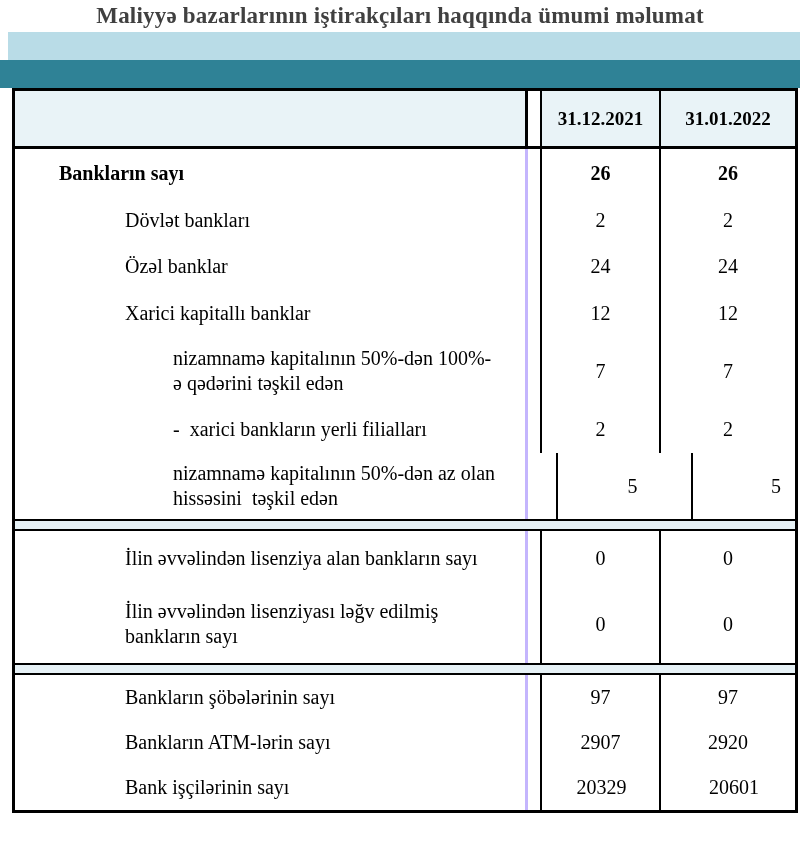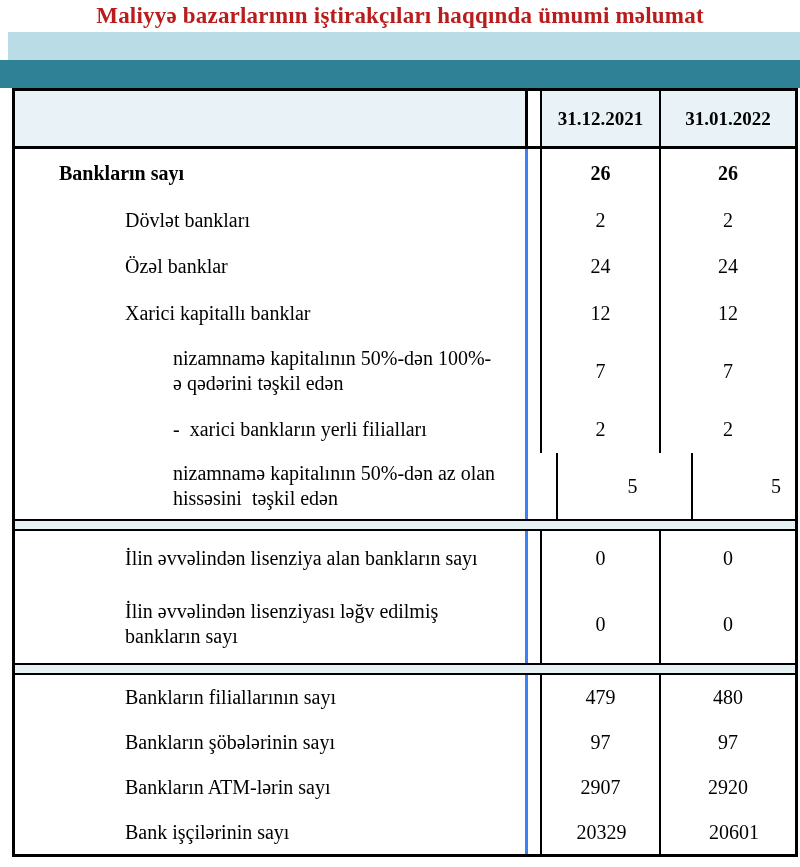--- a/index.html
+++ b/index.html
@@ -45,21 +45,21 @@
   .hrow .c-label{border-right:3px solid #000;}
   .hrow .c-gap{background:#fff;border-right:2px solid #000;}
   .hrow .c-v1{border-right:2px solid #000;}
   .hrow .c-label,.hrow .c-v1,.hrow .c-v2{background:var(--hdr-fill);}
   .hval{
     display:flex;align-items:center;justify-content:center;
     font-weight:bold;font-size:19px;
   }
 
   
-  .trow .c-label{border-right:3px solid #3b82f6;}
+  .trow .c-label{border-right:3px solid #c4b5fd;}
   .trow .c-gap{background:#fff;border-right:2px solid #000;}
   .trow .c-v1{border-right:2px solid #000;}
 
   .lbl{
     display:flex;align-items:center;
     font-size:20px;line-height:25px;
     white-space:pre-wrap;
   }
   .lbl.bold{font-weight:bold;font-size:20px;}
   .ind0{padding-left:44px;}
@@ -88,21 +88,21 @@
     height:8px;
     border-top:2px solid #000;
     border-bottom:2px solid #000;
   }
 </style>
 </head>
 <body>
 
 <div class="page">
 
-  <div class="title" style="color: #b91c1c;">Maliyyə bazarlarının iştirakçıları haqqında ümumi məlumat</div>
+  <div class="title" style="color: #404040;">Maliyyə bazarlarının iştirakçıları haqqında ümumi məlumat</div>
 
   <div class="bar-light" style="background: rgb(185, 220, 231);"></div>
   <div class="bar-teal" style="background: rgb(47, 130, 150);"></div>
 
   <div class="tbl">
 
     <div class="hrow">
       <div class="cell c-label"></div>
       <div class="cell c-gap"></div>
       <div class="cell c-v1 hval">31.12.2021</div>
@@ -167,26 +167,20 @@
           <div class="cell c-label lbl ind1">İlin əvvəlindən lisenziyası ləğv edilmiş
 bankların sayı</div>
           <div class="cell c-gap"></div>
           <div class="cell val c-v1" style="justify-content: center; padding-left: 0px;">0</div>
           <div class="cell val c-v2" style="justify-content: center; padding-left: 0px;">0</div>
         </div>
       </div>
     <div class="band" style="background: rgb(230, 241, 246);"></div>
     <div id="sec-2">
         <div class="trow">
-          <div class="cell c-label lbl ind1">Bankların filiallarının sayı</div>
-          <div class="cell c-gap"></div>
-          <div class="cell val c-v1" style="justify-content: center; padding-left: 0px;">479</div>
-          <div class="cell val c-v2" style="justify-content: center; padding-left: 0px;">480</div>
-        </div>
-        <div class="trow">
           <div class="cell c-label lbl ind1">Bankların şöbələrinin sayı</div>
           <div class="cell c-gap"></div>
           <div class="cell val c-v1" style="justify-content: center; padding-left: 0px;">97</div>
           <div class="cell val c-v2" style="justify-content: center; padding-left: 0px;">97</div>
         </div>
         <div class="trow">
           <div class="cell c-label lbl ind1">Bankların ATM-lərin sayı</div>
           <div class="cell c-gap"></div>
           <div class="cell val c-v1" style="justify-content: center; padding-left: 0px;">2907</div>
           <div class="cell val c-v2" style="justify-content: center; padding-left: 0px;">2920</div>

